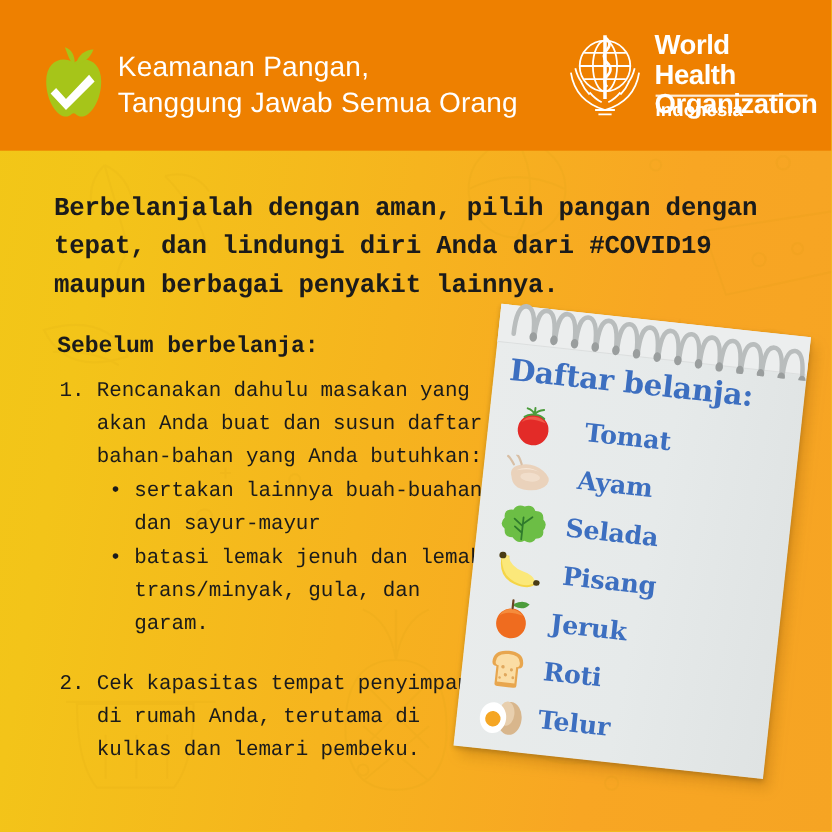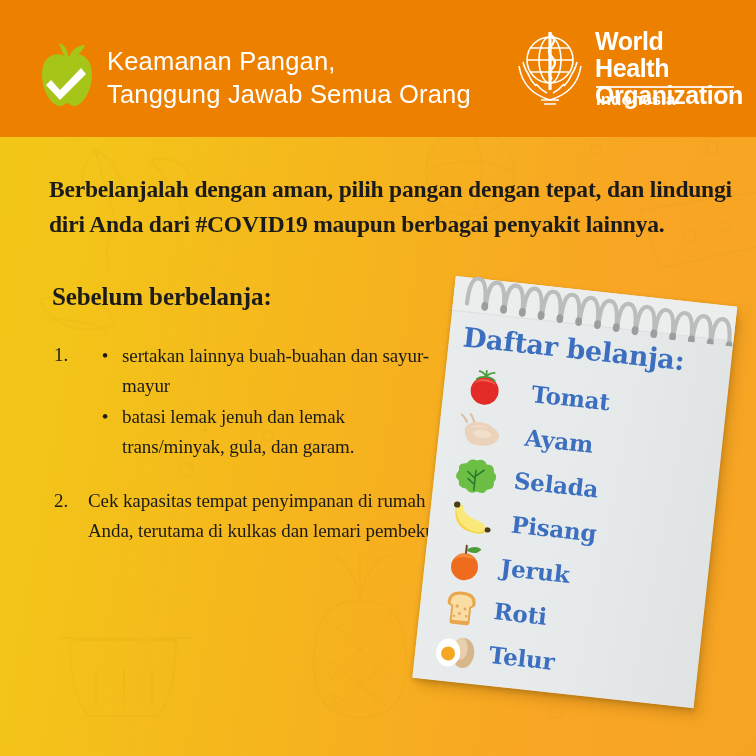--- a/index.html
+++ b/index.html
@@ -42,29 +42,29 @@
   }
   #who-rule{
     position:absolute;left:85px;top:62px;width:138px;height:2px;background:#fff;opacity:.85;
   }
   #who-country{
     position:absolute;left:85px;top:66px;color:#fff;font-weight:bold;font-size:17px;letter-spacing:0px;
   }
   
   .body-txt{
     position:absolute;color:#1b1b1b;
-    font-family:Liberation Serif, serif;
+    font-family:Liberation Mono, monospace;
   }
   #lead{
     left:49px;top:172px;width:690px;
     font-size:23.5px;line-height:35px;font-weight:bold;letter-spacing:-.2px;
   }
   #subhead{
-    left:52px;top:283px;
-    font-size:25px;font-weight:bold;letter-spacing:-.1px;
+    left:52px;top:304px;
+    font-size:21px;font-weight:bold;letter-spacing:-.1px;
   }
   #list{
     left:50px;top:340px;width:400px;
   }
   .num-item{position:relative;display:flex;margin-bottom:6px;}
   .num-item .num{
     width:34px;flex:0 0 34px;text-align:left;padding-left:4px;
     font-size:19px;line-height:30px;font-weight:400;
   }
   .num-item .body{
@@ -204,20 +204,21 @@
   </div>
 
   <div class="body-txt" id="lead">Berbelanjalah dengan aman, pilih pangan dengan tepat, dan lindungi diri Anda dari #COVID19 maupun berbagai penyakit lainnya.</div>
   <div class="body-txt" id="subhead">Sebelum berbelanja:</div>
 
   <div class="body-txt" id="list">
 
     <div class="num-item">
       <div class="num">1.</div>
       <div class="body">
+        <div>Rencanakan dahulu masakan yang akan Anda buat dan susun daftar bahan-bahan yang Anda butuhkan:</div>
         <div class="sub-list">
           <div class="sub-item">
             <div class="dot">•</div>
             <div class="sbody">sertakan lainnya buah-buahan dan sayur-mayur</div>
           </div>
           <div class="sub-item">
             <div class="dot">•</div>
             <div class="sbody">batasi lemak jenuh dan lemak trans/minyak, gula, dan garam.</div>
           </div>
         </div>

